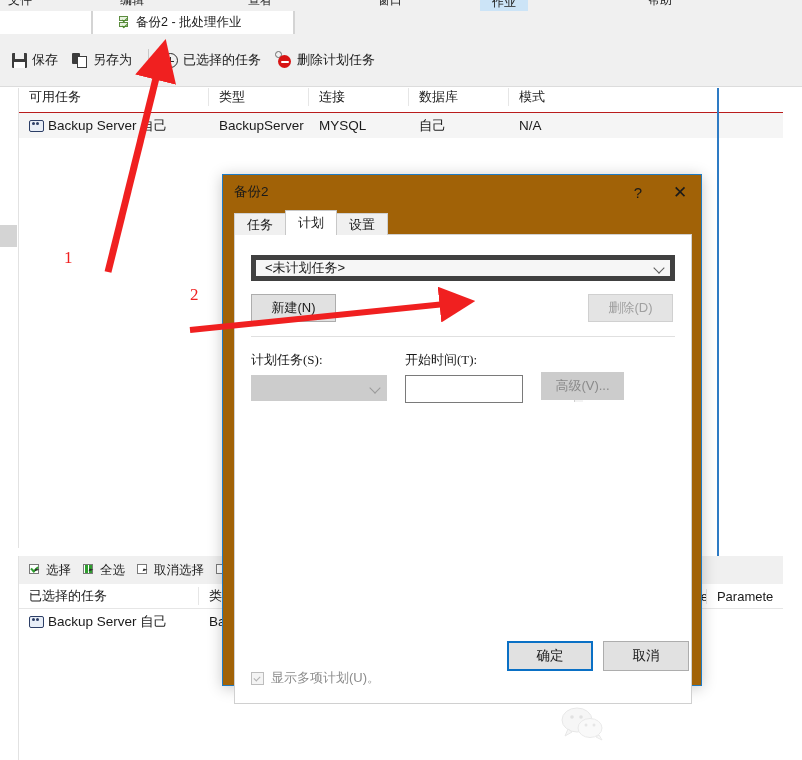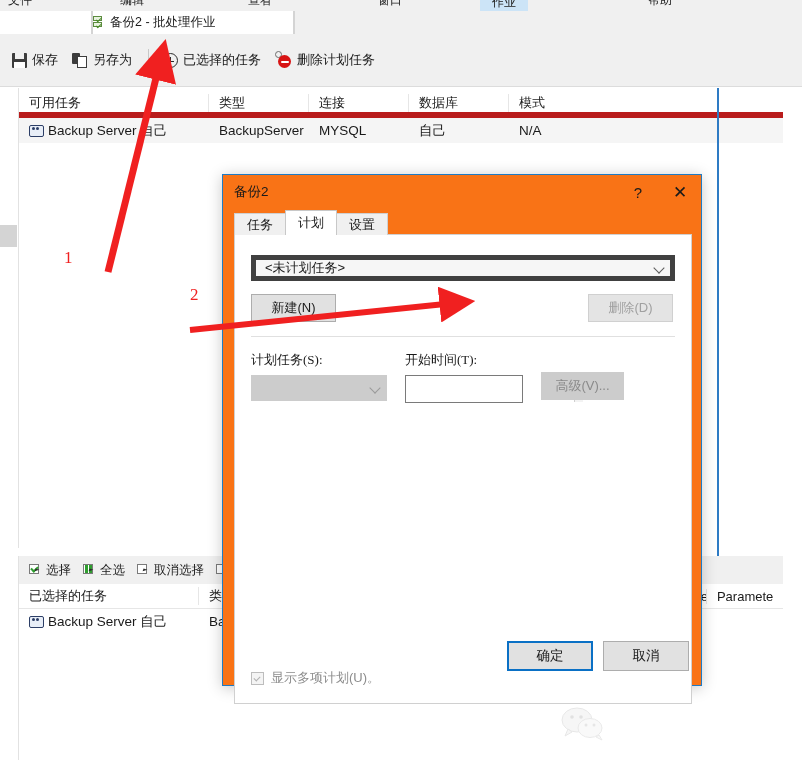--- a/index.html
+++ b/index.html
@@ -36,21 +36,21 @@
     position: absolute; left: 0; top: 11px; width: 802px; height: 23px;
     background: #f0f0f0;
     border-bottom: 1px solid #d4d4d4;
   }
   .doc-tab {
     position: absolute; top: 0; height: 23px;
     background: #ffffff;
     border-left: 1px solid #d4d4d4;
     border-right: 1px solid #d4d4d4;
     display: flex; align-items: center;
-    padding: 0 0;
+    padding: 0 26px;
     font-size: 12.5px;
     color: #1a1a1a;
     box-sizing: border-box;
     white-space: nowrap;
   }
   .doc-tab.t1 { left: -36px; width: 128px; }
   .doc-tab.t2 { left: 92px; width: 202px; }
   .doc-tab.t3 { left: 294px; width: 205px; background: #f0f0f0; border-right: none;}
   .tab-ico {
     width: 10px; height: 13px; margin-right: 7px;
@@ -147,22 +147,22 @@
 
   
   .listpane {
     position: absolute; left: 18px; top: 88px;
     width: 765px; height: 460px;
     background: #ffffff;
     border-left: 1px solid #e2e2e2;
     box-sizing: border-box;
   }
   .lp-header {
-    display: flex; height: 24px; align-items: flex-end;
-    border-bottom: 6px solid #b91c1c;
+    display: flex; height: 24px; align-items: flex-start;
+    border-bottom: 1px solid #b91c1c;
     font-size: 13px; color: #1a1a1a;
   }
   .lp-header .cell, .lp-row .cell {
     padding-left: 10px; box-sizing: border-box;
     overflow: hidden; white-space: nowrap;
   }
   .lp-header .cell { border-right: 1px solid #e6e6e6; }
   .lp-row {
     display: flex; height: 25px; align-items: center;
     background: #f5f5f5;
@@ -261,21 +261,21 @@
   
   .right-edge {
     position:absolute; left:717px; top:88px; width:2px; height:496px;
     background:#2e7bc4;
   }
 
   
   .dialog {
     position: absolute; left: 222px; top: 174px;
     width: 480px; height: 512px;
-    background: #f97316;
+    background: #a16207;
     border: 1px solid #1f7bc4;
     box-sizing: border-box;
     box-shadow: 0 2px 14px rgba(0,0,0,0.22);
   }
   .dlg-title {
     height: 34px; display:flex; align-items:center;
     padding-left: 11px; box-sizing:border-box;
     font-size: 13.5px; color:#1a1a1a;
   }
   .dlg-title .t { flex: 1; }

